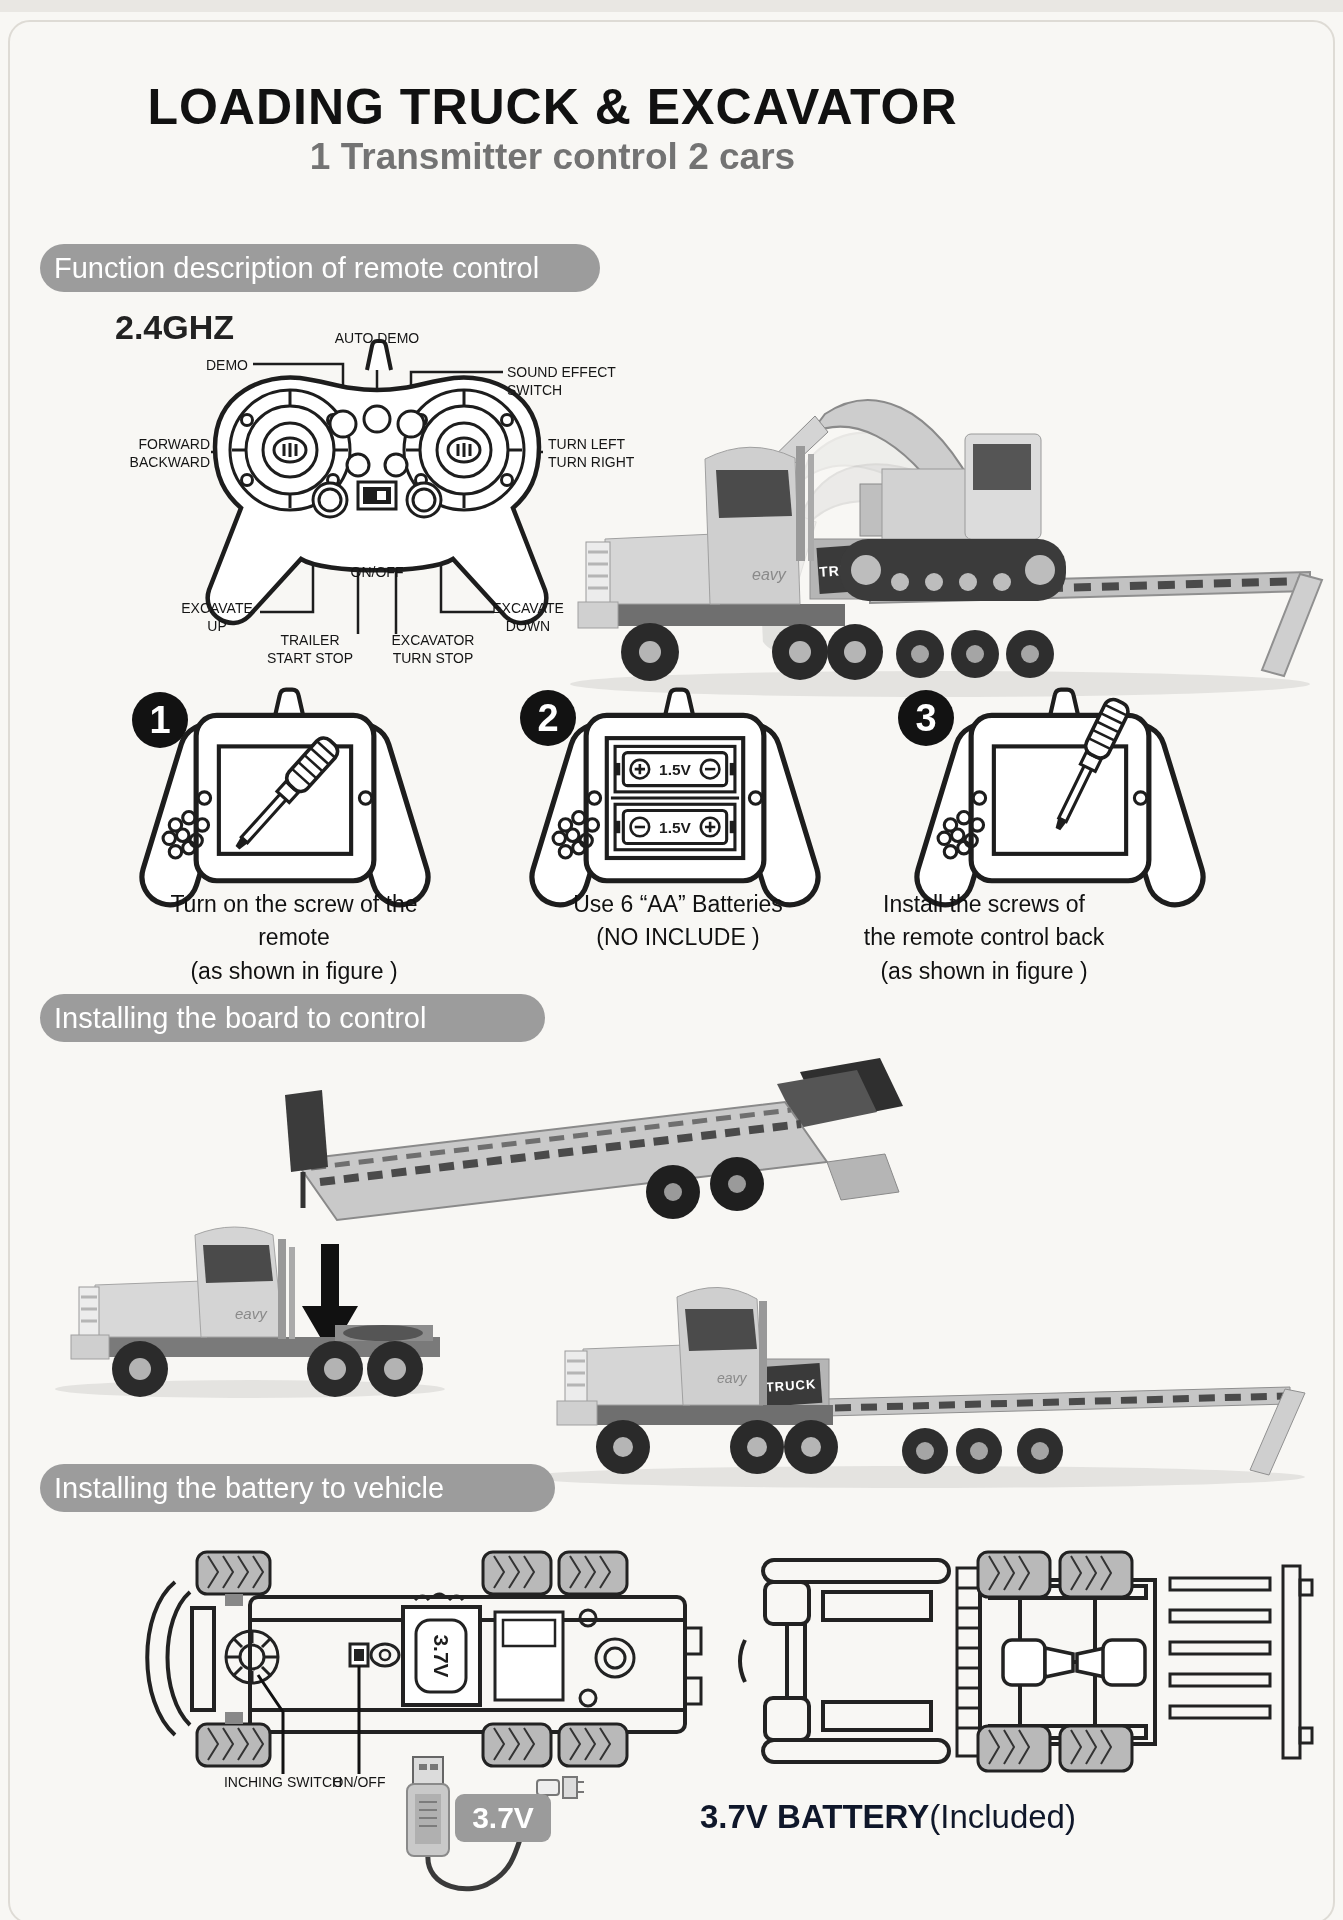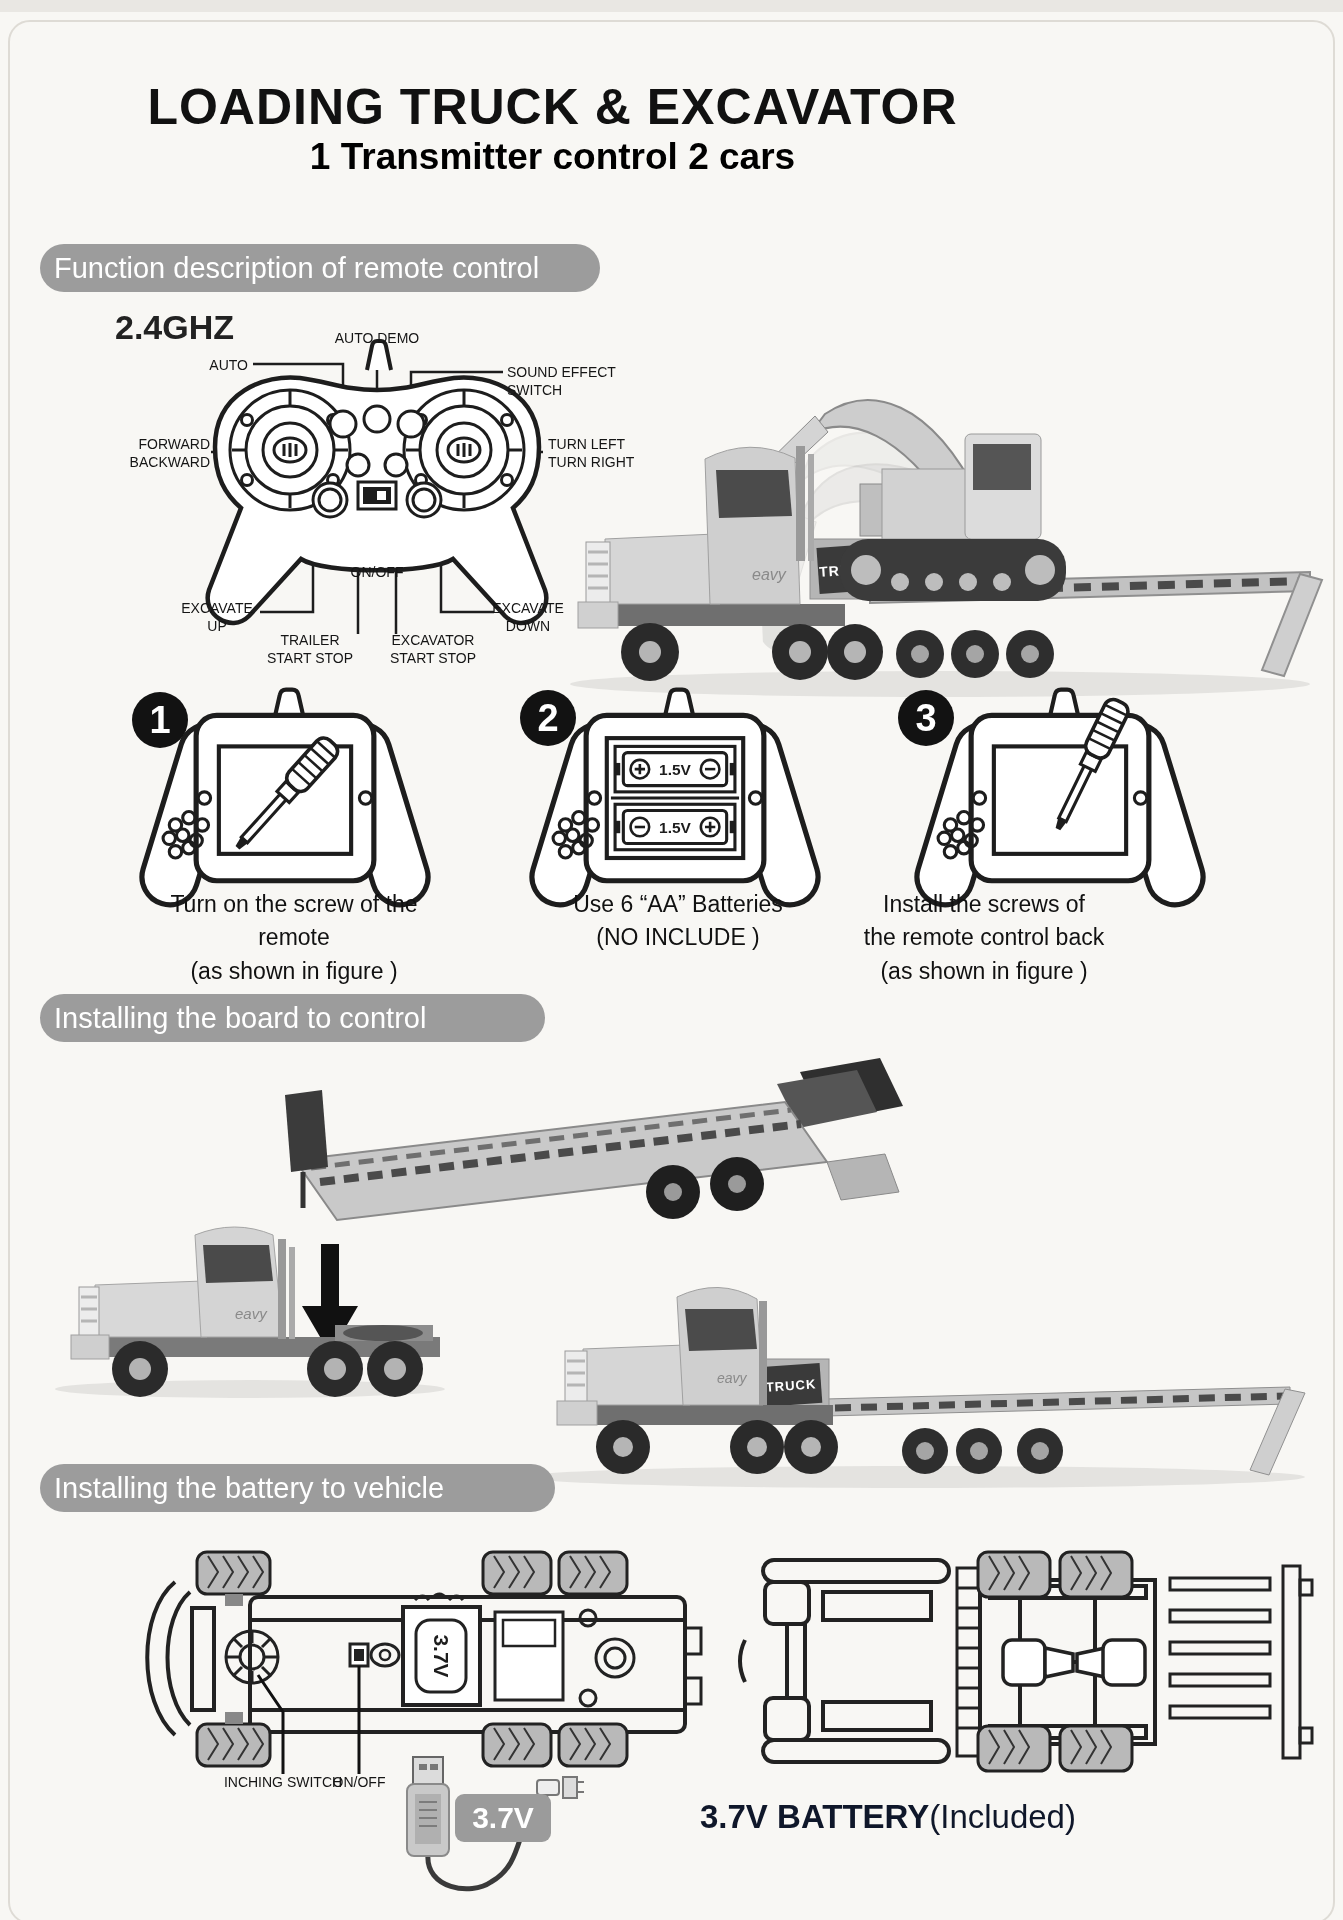--- a/index.html
+++ b/index.html
@@ -1,21 +1,21 @@
 <!DOCTYPE html>
 <html><head>
 <meta charset="utf-8">
 <style>
   html,body{margin:0;padding:0;background:#e9e7e3;}
   .page{position:relative;width:1343px;height:1920px;margin:12px auto;background:#f8f7f4;
         font-family:"Liberation Sans", sans-serif;color:#1a1a1a;overflow:hidden;}
   .frame{position:absolute;inset:8px;border:2px solid #dedbd5;border-radius:22px;pointer-events:none;}
   .abs{position:absolute;}
   .title{left:0;top:66px;width:1105px;text-align:center;font-size:50px;font-weight:bold;letter-spacing:1px;color:#111;}
-  .subtitle{left:0;top:124px;width:1105px;text-align:center;font-size:37px;font-weight:bold;color:#000000;}
+  .subtitle{left:0;top:124px;width:1105px;text-align:center;font-size:37px;font-weight:bold;color:#737373;}
   .pill{height:48px;background:#9c9c9c;border-radius:26px;color:#fff;font-size:29px;
         line-height:48px;padding:0 18px 0 14px;box-sizing:border-box;white-space:nowrap;}
   .freq{font-size:34px;font-weight:bold;color:#222;}
   .dlabel{font-size:14px;line-height:1.25;color:#151515;white-space:pre-line;}
   .r{text-align:right;} .c{text-align:center;}
   .badge{width:56px;height:56px;border-radius:50%;background:#121212;color:#fff;
          font-size:38px;font-weight:bold;text-align:center;line-height:56px;}
   .caption{font-size:23px;line-height:1.45;text-align:center;white-space:pre-line;color:#111;}
   .blabel{font-size:14px;color:#151515;}
   .batt-badge{width:96px;height:48px;background:#9b9b9b;border-radius:9px;color:#fff;
@@ -138,37 +138,37 @@
       <rect x="262" y="169" width="9" height="9" fill="#fff"></rect>
     </g>
     <g fill="#fff" stroke="#1d1d1d" stroke-width="3">
       <circle cx="215" cy="178" r="17"></circle>
         <circle cx="215" cy="178" r="11"></circle>
       <circle cx="309" cy="178" r="17"></circle>
         <circle cx="309" cy="178" r="11"></circle>
     </g>
   </svg>
 
-  <div class="abs dlabel r" style="left:190px;top:345px;width:58px;">AUTO</div>
+  <div class="abs dlabel r" style="left:190px;top:345px;width:58px;">DEMO</div>
   <div class="abs dlabel c" style="left:327px;top:318px;width:100px;">AUTO DEMO</div>
   <div class="abs dlabel" style="left:507px;top:352px;width:130px;">SOUND EFFECT
 SWITCH</div>
   <div class="abs dlabel r" style="left:118px;top:424px;width:92px;">FORWARD
 BACKWARD</div>
   <div class="abs dlabel" style="left:548px;top:424px;width:100px;">TURN LEFT
 TURN RIGHT</div>
   <div class="abs dlabel c" style="left:337px;top:552px;width:80px;">ON/OFF</div>
   <div class="abs dlabel c" style="left:167px;top:588px;width:100px;">EXCAVATE
 UP</div>
   <div class="abs dlabel c" style="left:478px;top:588px;width:100px;">EXCAVATE
 DOWN</div>
   <div class="abs dlabel c" style="left:258px;top:620px;width:104px;">TRAILER
 START STOP</div>
   <div class="abs dlabel c" style="left:379px;top:620px;width:108px;">EXCAVATOR
-START STOP</div>
+TURN STOP</div>
 
   <svg class="abs" style="left:510px;top:272px;" width="815" height="420" viewBox="0 0 815 420">
     <ellipse cx="430" cy="400" rx="370" ry="13" fill="rgba(0,0,0,0.08)"></ellipse>
 
     <g opacity="0.2" transform="rotate(-30 480 215)">
       <path d="M470,215 C420,115 360,100 315,130 L300,150 C340,130 390,150 440,225 Z" fill="#b9b9b9" stroke="#8a8a8a" stroke-width="2"></path>
       <polygon points="305,132 318,148 252,210 240,196" fill="#c5c5c5" stroke="#8a8a8a"></polygon>
       <path d="M248,205 L262,230 C250,258 215,252 212,225 L225,200 Z" fill="#8b8b8b"></path>
     </g>
     <g opacity="0.14" transform="rotate(-15 480 215)">

